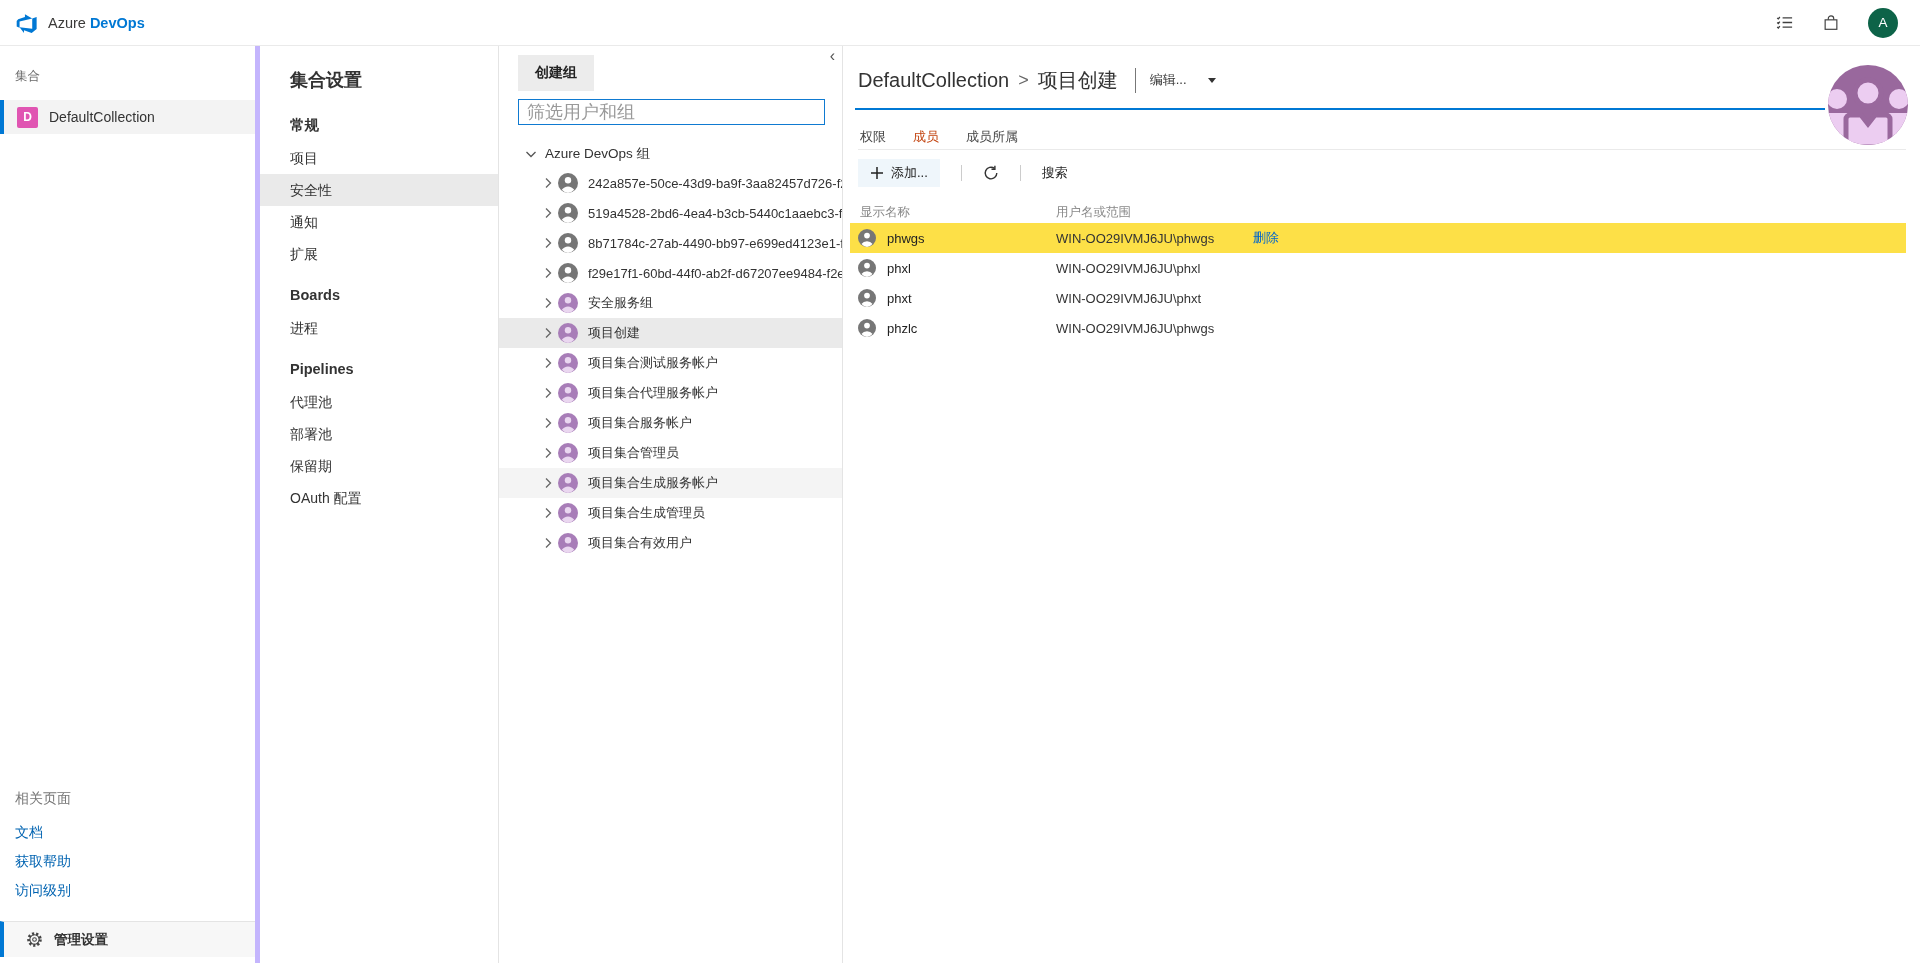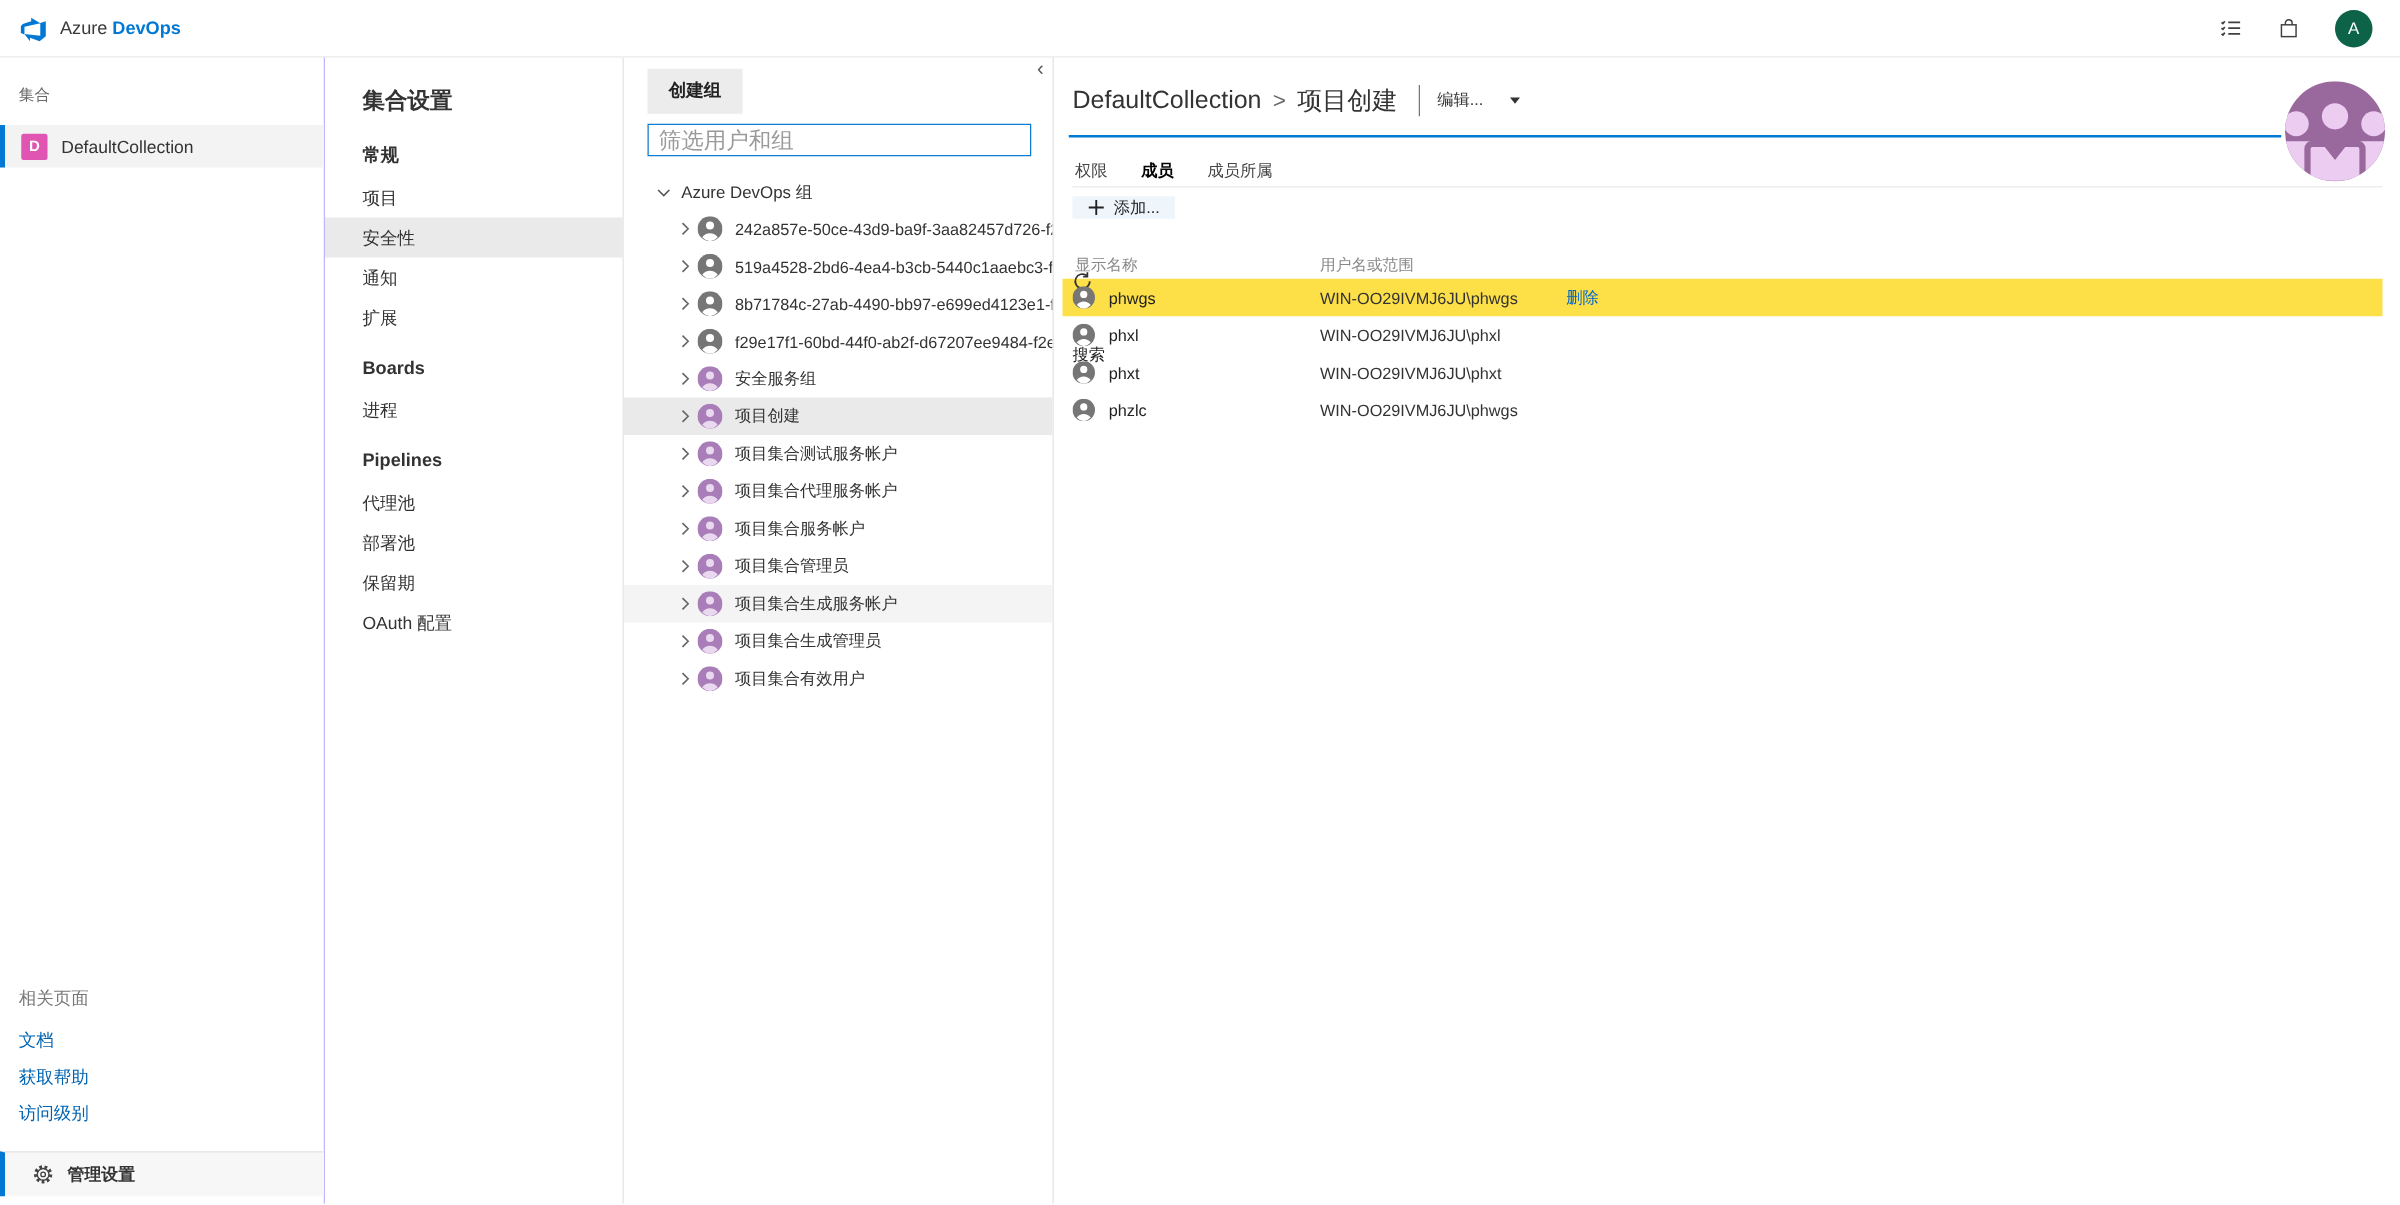--- a/index.html
+++ b/index.html
@@ -17,21 +17,21 @@
   .brand-text { margin-left:10px; font-size:14.5px; }
   .brand-azure { color:#3b3a39; }
   .brand-devops { color:#0078d4; font-weight:bold; margin-left:4px; }
   .topbar-right { margin-left:auto; display:flex; align-items:center; gap:28px; padding-right:6px; }
   .tb-iconbtn { cursor:pointer; }
   .avatar-a { width:30px; height:30px; border-radius:50%; color:#fff; display:flex; align-items:center; justify-content:center; font-size:13.5px; cursor:pointer; }
 
   .app { display:flex; height:917px; }
 
   
-  .sidebar { width:260px; border-right:1px solid #c4b5fd; display:flex; flex-direction:column; }
+  .sidebar { width:260px; border-right:5px solid #c4b5fd; display:flex; flex-direction:column; }
   .sidebar-label { color:#6a6a6a; font-size:12.5px; padding:22px 0 15px 15px; }
   .collection-item { height:34px; display:flex; align-items:center; background:#f3f3f3; border-left:4px solid #0078d4; padding-left:13px; gap:11px; font-size:14px; cursor:pointer; }
   .collection-avatar { width:21px; height:21px; border-radius:2px; color:#fff; font-size:12px; font-weight:bold; display:flex; align-items:center; justify-content:center; }
   .sidebar-spacer { flex:1; }
   .sidebar-links { padding-left:15px; font-size:14px; }
   .related-label { color:#777; margin-bottom:10px; }
   .sidebar-link { height:29px; line-height:29px; color:#0063b1; cursor:pointer; }
   .admin-row { height:36px; margin-top:16px; margin-bottom:6px; background:#f7f7f7; border-top:1px solid #e4e4e4; border-left:4px solid #0078d4; display:flex; align-items:center; gap:11px; padding-left:22px; font-weight:bold; font-size:13.5px; cursor:pointer; }
 
   
@@ -63,22 +63,22 @@
   .bc { font-size:20px; color:#333; }
   .bc-link { cursor:pointer; }
   .bc-sep { color:#666; margin:0 9px; font-size:18px; }
   .vdiv { width:1px; height:25px; background:#777; margin-left:17px; }
   .edit-btn { display:flex; align-items:center; gap:21px; margin-left:14px; font-size:13px; color:#333; cursor:pointer; }
   .caret-down { width:0; height:0; border-left:4px solid transparent; border-right:4px solid transparent; border-top:5px solid #333; }
   .header-rule { position:absolute; left:12px; right:95px; top:62px; height:2px; background:#0078d4; }
   .big-avatar { position:absolute; top:19px; right:12px; width:80px; height:80px; cursor:pointer; }
   .tabs { display:flex; gap:27px; margin-top:30px; height:26px; align-items:center; font-size:13px; border-bottom:1px solid #eaeaea; margin-right:14px; padding-left:2px; }
   .tab { color:#444; cursor:pointer; }
-  .tab.selected { font-weight:bold; color:#000000; }
-  .toolbar { display:flex; align-items:flex-start; margin-top:7px; height:32px; font-size:13px; gap:21px;flex-direction:column; }
+  .tab.selected { font-weight:normal; color:#c2410c; }
+  .toolbar { display:flex; align-items:center; margin-top:7px; height:32px; font-size:13px; gap:21px; }
   .add-btn { display:flex; align-items:center; gap:7px; background:#eff6fb; height:28px; padding:0 12px; cursor:pointer; color:#222; }
   .tb-div { width:1px; height:16px; background:#ccc; }
   .refresh-btn { cursor:pointer; display:flex; }
   .search-btn { cursor:pointer; color:#222; }
   .member-table { margin-top:12px; margin-right:14px; }
   .mt-header { display:flex; height:22px; color:#888; font-size:12.5px; align-items:center; }
   .h-name { width:198px; padding-left:2px; }
   .h-scope { width:197px; }
   .mt-row { display:flex; align-items:center; height:30px; margin-left:-8px; padding-left:8px; cursor:pointer; }
   .mt-row.selected { background:#fde047; }

